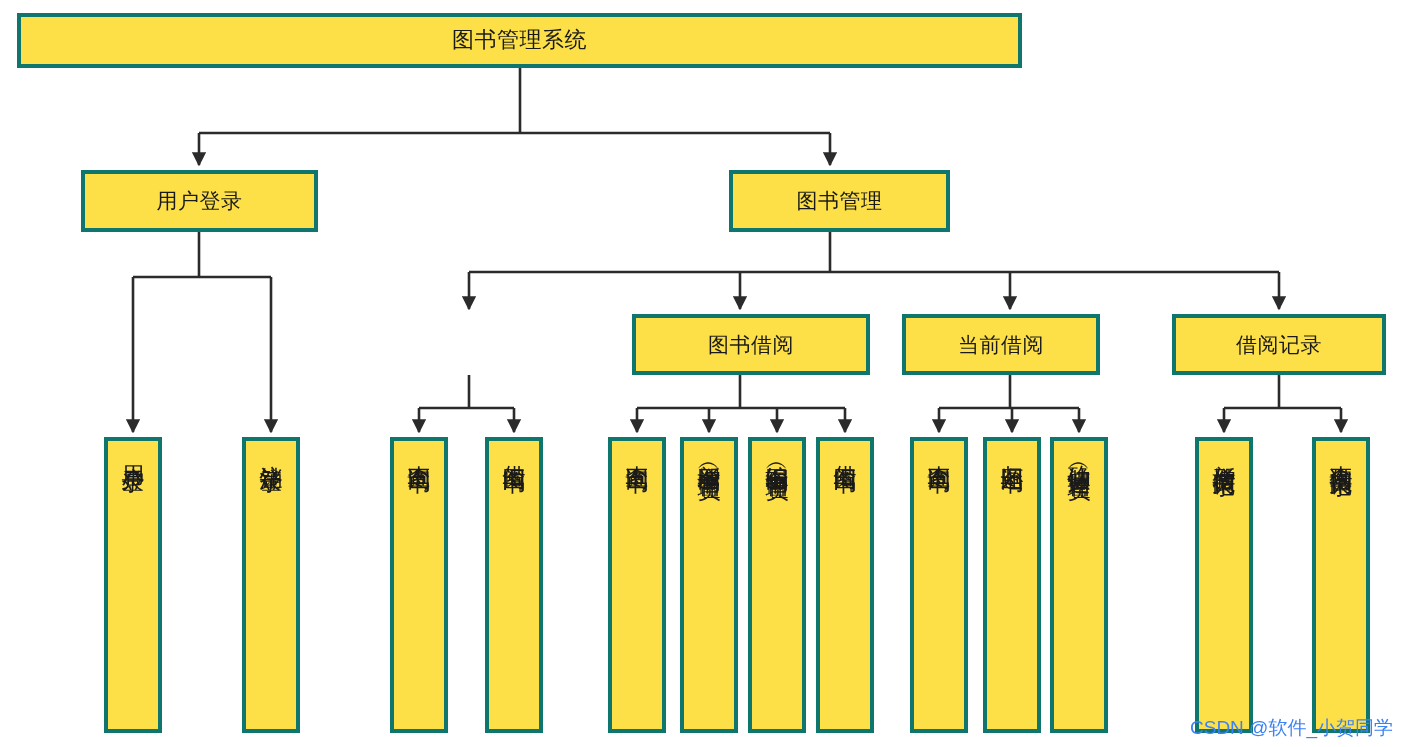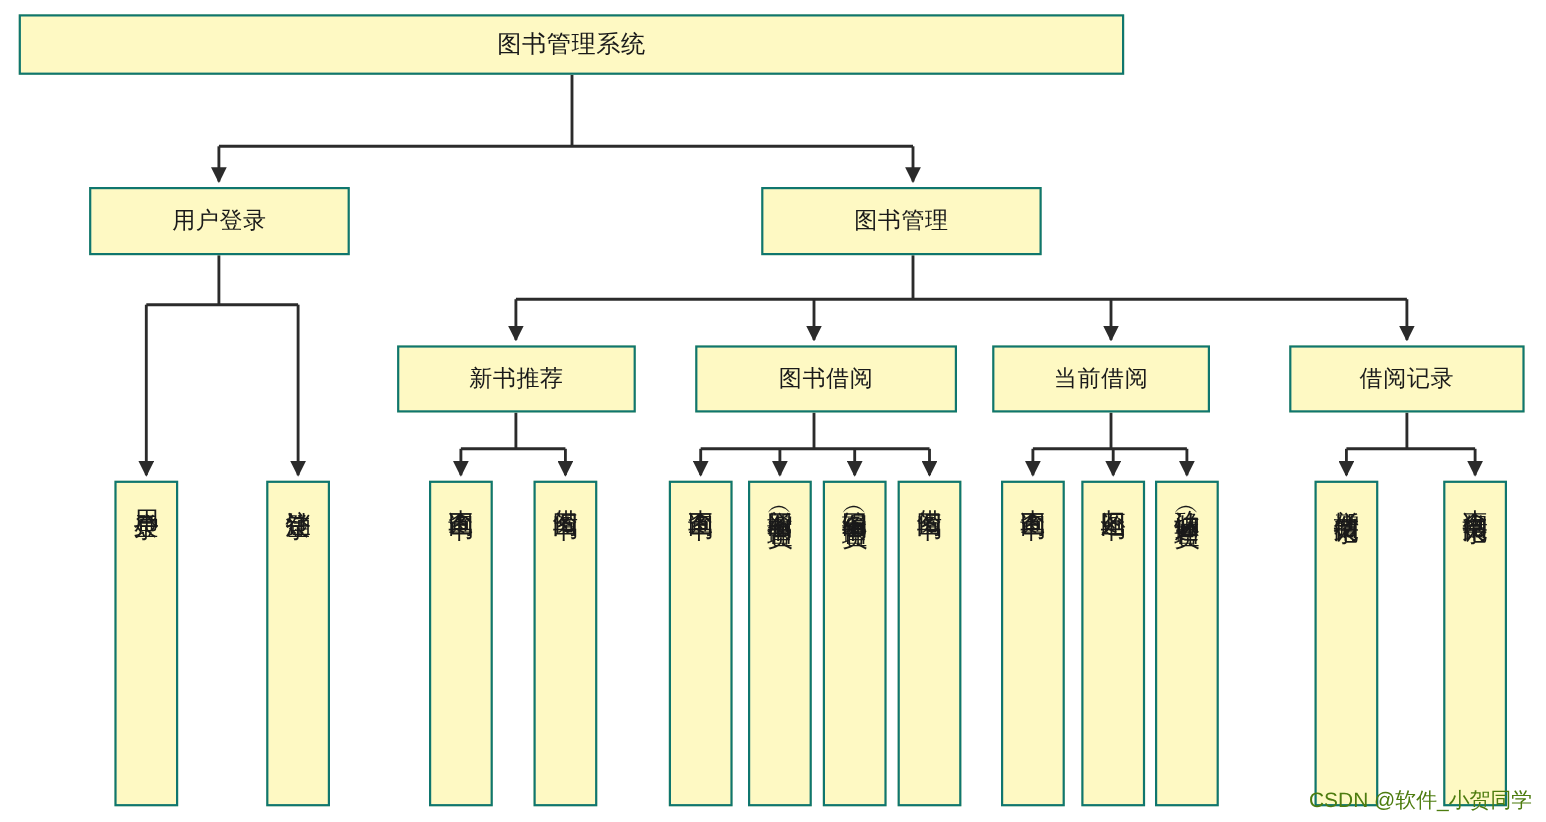--- a/index.html
+++ b/index.html
@@ -22,22 +22,22 @@
     position: absolute;
     left: 0;
     top: 0;
     width: 1405px;
     height: 747px;
     pointer-events: none;
   }
   .node {
     position: absolute;
     box-sizing: border-box;
-    background: #fef9c3;
-    border: 2px solid #0f766e;
+    background: #fde047;
+    border: 4px solid #0f766e;
     display: flex;
     align-items: center;
     justify-content: center;
     color: #1a1a1a;
     z-index: 2;
   }
   .node-label {
     display: block;
     text-align: center;
     line-height: 1.12;
@@ -61,21 +61,21 @@
     writing-mode: vertical-rl;
     text-orientation: upright;
     font-size: 23px;
     line-height: 1.0;
     letter-spacing: 2px;
     white-space: nowrap;
   }
   .watermark {
     position: absolute;
     font-size: 19px;
-    color: #4d7c0f;
+    color: #3b82f6;
     white-space: nowrap;
     z-index: 5;
     user-select: none;
   }
 </style>
 </head>
 <body>
 
 <div id="diagram-root">
 
@@ -129,27 +129,24 @@
     </g>
   </svg>
 
   <div class="node horiz root" style="left:17px; top:13px; width:1005px; height:55px;">
     <span class="node-label">图书管理系统</span>
   </div>
 
   <div class="node horiz" style="left:81px; top:170px; width:237px; height:62px;">
     <span class="node-label">用户登录</span>
   </div>
-  <div class="node horiz" style="left:692px; top:170px; width:255px; height:62px;">
+  <div class="node horiz" style="left:729px; top:170px; width:221px; height:62px;">
     <span class="node-label">图书管理</span>
   </div>
 
-  <div class="node horiz" style="left:361px; top:314px; width:217px; height:61px;">
-    <span class="node-label">新书推荐</span>
-  </div>
   <div class="node horiz" style="left:632px; top:314px; width:238px; height:61px;">
     <span class="node-label">图书借阅</span>
   </div>
   <div class="node horiz" style="left:902px; top:314px; width:198px; height:61px;">
     <span class="node-label">当前借阅</span>
   </div>
   <div class="node horiz" style="left:1172px; top:314px; width:214px; height:61px;">
     <span class="node-label">借阅记录</span>
   </div>
 

